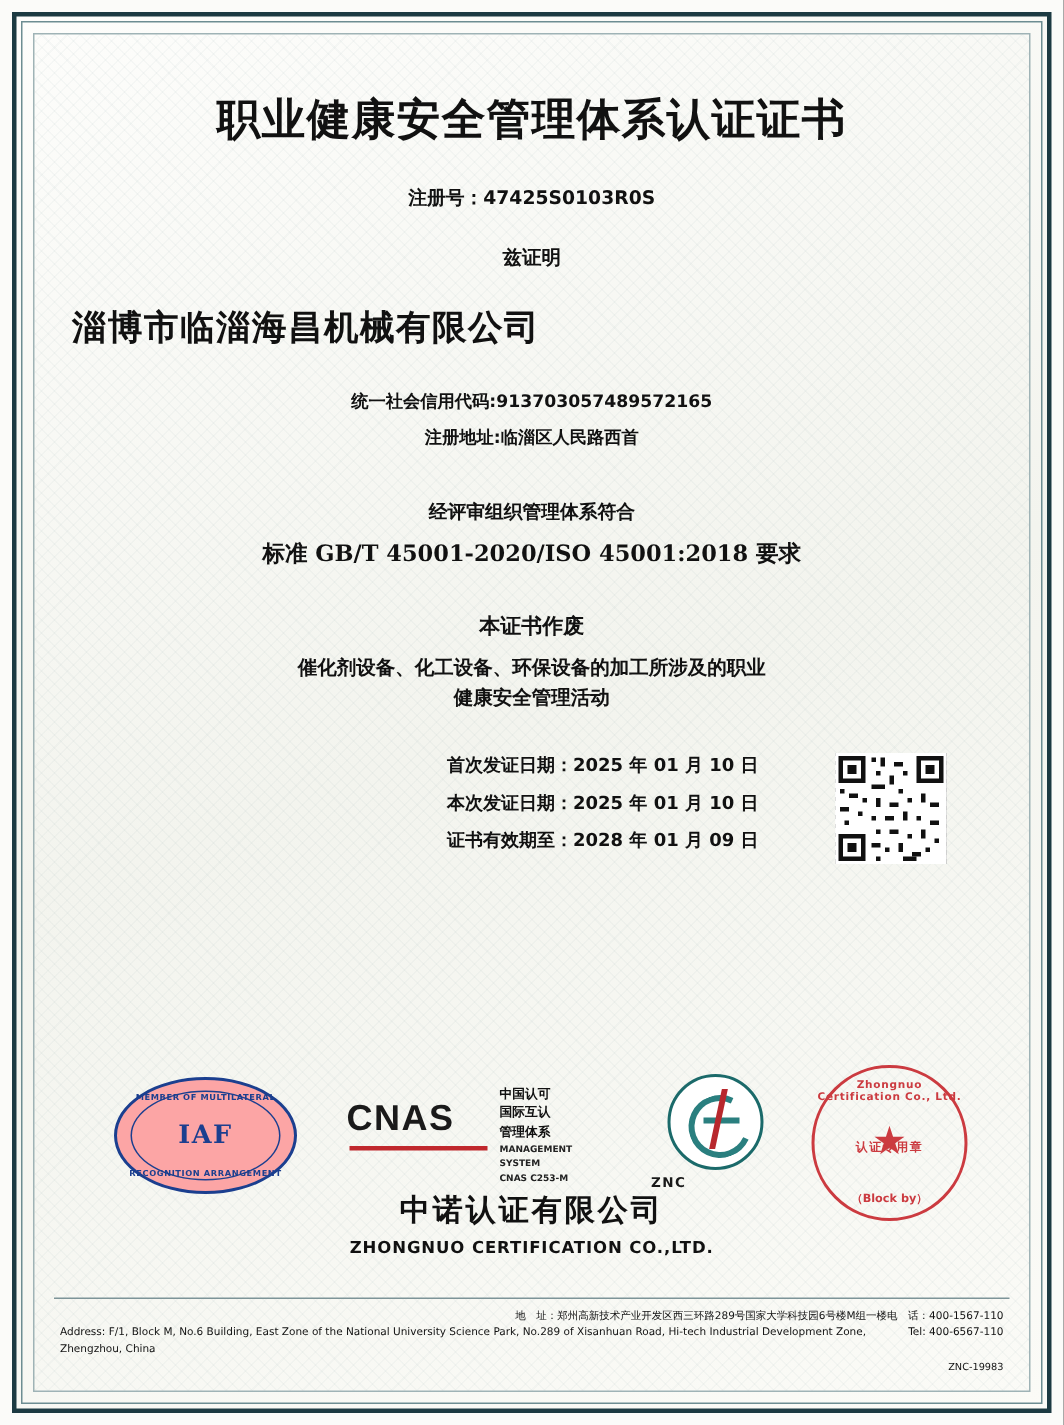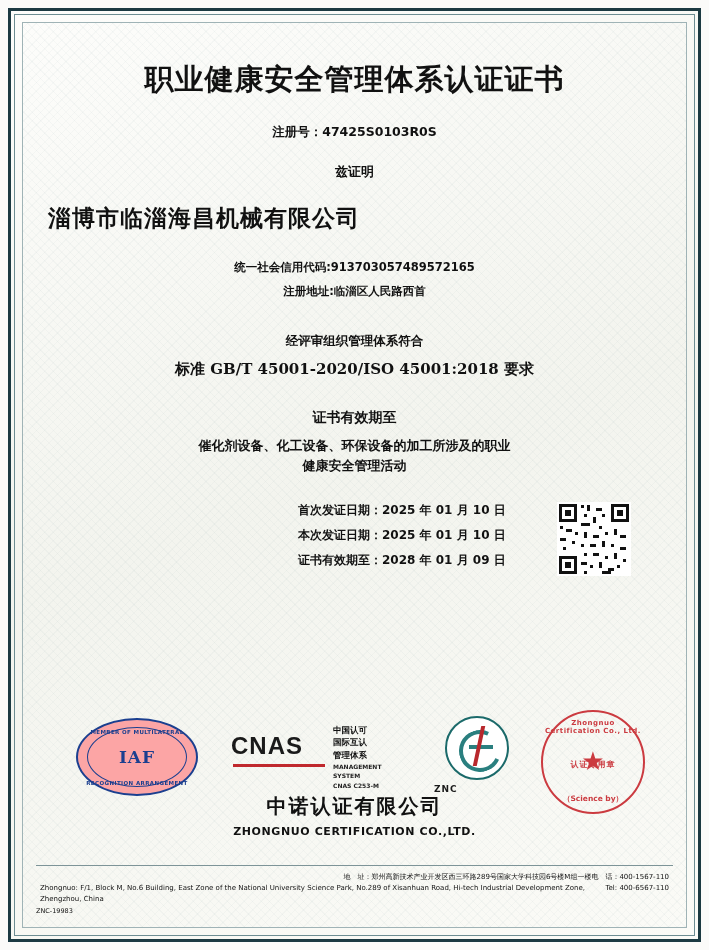--- a/index.html
+++ b/index.html
@@ -394,20 +394,21 @@
   .footer-row {
     display: flex;
     justify-content: flex-end;
     align-items: baseline;
     padding: 0 4px;
   }
   .footer-left { text-align: left; }
   .footer-right { text-align: right; white-space: nowrap; }
   .footer-code {
     font-size: 6.5px;
+    text-align: right;
     padding-right: 4px;
     color: #111;
   }
 </style>
 </head>
 <body>
 
 <div id="certificate">
   <div class="frame-outer"></div>
   <div class="frame-mid"></div>
@@ -428,21 +429,21 @@
 
     <div class="detail-line first">统一社会信用代码:913703057489572165</div>
     <div class="detail-line">注册地址:临淄区人民路西首</div>
 
     <div class="standard-block">
       <div class="standard-line-1">经评审组织管理体系符合</div>
       <div class="standard-line-2">标准 GB/T 45001-2020/ISO 45001:2018 要求</div>
     </div>
 
     <div class="scope-block">
-      <div class="scope-title">证书有效期至</div>
+      <div class="scope-title">本证书作废</div>
       <div class="scope-text">
         <div>催化剂设备、化工设备、环保设备的加工所涉及的职业</div>
         <div>健康安全管理活动</div>
       </div>
     </div>
 
     <div class="dates-row">
       <div class="dates">
         <div class="date-line">
           <span>首次发证日期：</span><span>2025 年 01 月 10 日</span>
@@ -541,21 +542,21 @@
           <div class="znc-red"></div>
         </div>
         <div class="znc-text">ZNC</div>
       </div>
 
       <div class="logo seal">
         <div class="seal-ring">
           <div class="seal-arc-top">Zhongnuo Certification Co., Ltd.</div>
           <div class="seal-star">★</div>
           <div class="seal-mid">认证专用章</div>
-          <div class="seal-arc-bottom">（Science by）</div>
+          <div class="seal-arc-bottom">（Block by）</div>
         </div>
       </div>
 
     </div>
 
     <div class="issuer">
       <div class="issuer-cn">中诺认证有限公司</div>
       <div class="issuer-en">ZHONGNUO CERTIFICATION CO.,LTD.</div>
     </div>
 
@@ -563,21 +564,21 @@
       <div class="footer-row">
         <div class="footer-left">
           <span>地　址：</span><span>郑州高新技术产业开发区西三环路289号国家大学科技园6号楼M组一楼</span>
         </div>
         <div class="footer-right">
           <span>电　话：</span><span>400-1567-110</span>
         </div>
       </div>
       <div class="footer-row">
         <div class="footer-left">
-          <span>Zhongnuo:</span>
+          <span>Address:</span>
           <span>F/1, Block M, No.6 Building, East Zone of the National University Science Park, No.289 of Xisanhuan Road, Hi-tech Industrial Development Zone, Zhengzhou, China</span>
         </div>
         <div class="footer-right">
           <span>Tel:</span>
           <span>400-6567-110</span>
         </div>
       </div>
       <div class="footer-code">ZNC-19983</div>
     </div>
 

